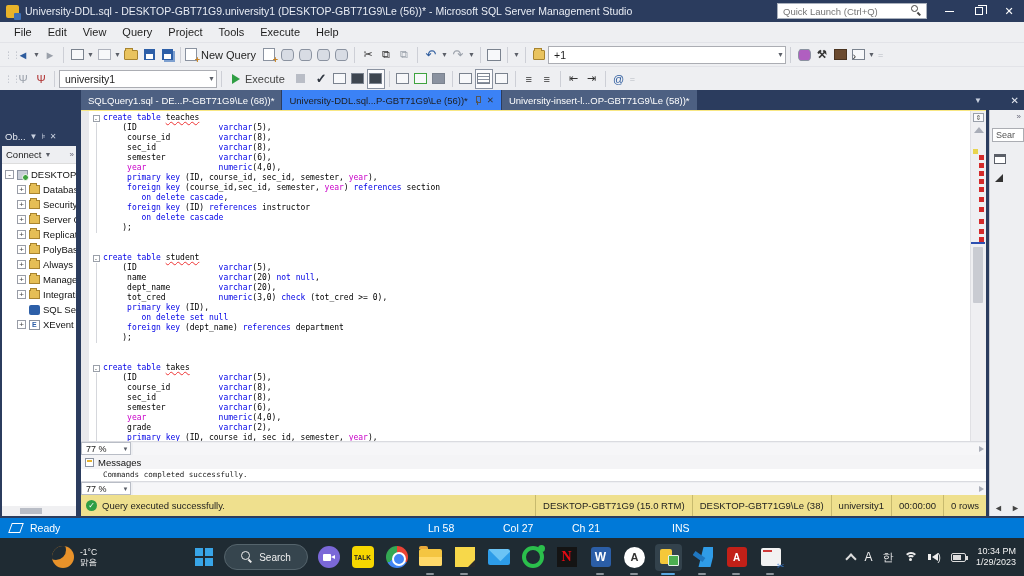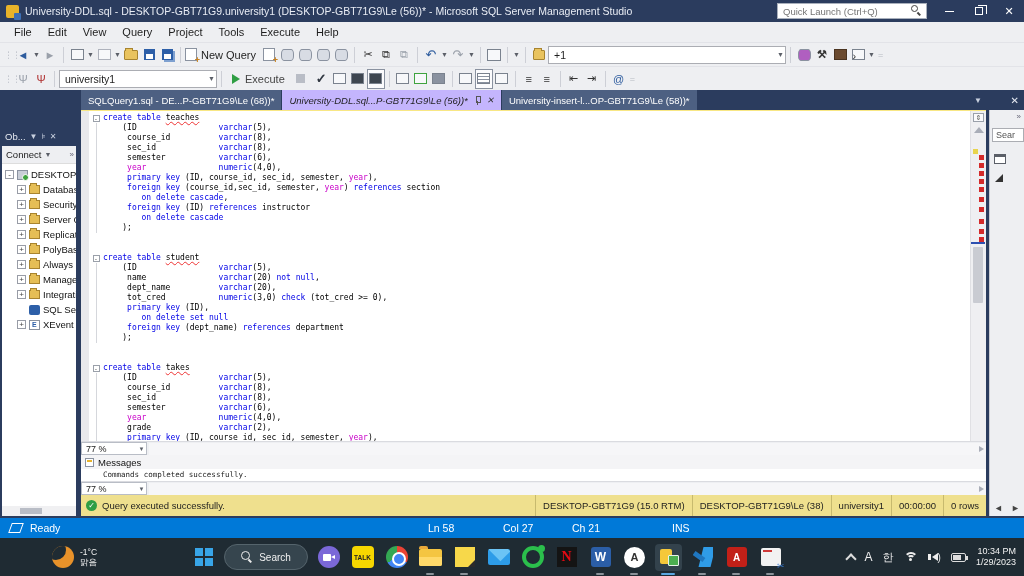--- a/index.html
+++ b/index.html
@@ -71,21 +71,21 @@
   .ti-xevent { background:#FFF; border:1px solid #8A92A0;}
   .ti-xevent::after{content:"E"; position:absolute; font-size:7px; color:#2D5FA8; left:2px; top:0px; font-weight:bold;}
   .sb-hscroll { height:10px; background:#F0F0F2; position:relative;}
   .sb-hscroll .thumb{ position:absolute; left:18px; top:2px; width:22px; height:6px; background:#B9BDC6;}
   .splitter { width:5px; background:#2B3C5E; flex:0 0 auto;}
 
   
   .main { flex:1 1 auto; display:flex; flex-direction:column; min-width:0;}
   .tabstrip { height:20px; display:flex; background:#2B3C5E; position:relative; flex:0 0 auto;}
   .tab { height:20px; display:flex; align-items:center; padding:8px 7px; font-size:9.5px; white-space:nowrap; color:#FFF; background:#4D6082; margin-right:1px; overflow:hidden;}
-  .tab.active { background:#c4b5fd; color:#1E1E1E;font-style:italic; }
+  .tab.active { background:#3b82f6; color:#1E1E1E; }
   .tab .pin { width:7px; height:9px; margin-left:6px; position:relative;}
   .tab .pin::before{content:""; position:absolute; left:2px; top:0; width:3px; height:5px; border:1px solid #555;}
   .tab .pin::after{content:""; position:absolute; left:3px; top:5px; width:1px; height:4px; background:#555;}
   .tab .closex { margin-left:6px; font-size:8.5px; color:#333;}
   .tabstrip .strip-dd { position:absolute; right:4px; top:6px; font-size:8px; color:#C9D1DF;}
 
   .editor-wrap { flex:1 1 auto; background:#FFF; display:flex; position:relative; min-height:0; border-top:1px solid #F8E784;}
   .gutter { width:8px; background:#E9E9EC; flex:0 0 auto;}
   .codearea { flex:1 1 auto; overflow:hidden; padding-top:2px; position:relative;}
   .cl { height:10px; display:flex; align-items:center; }
@@ -97,21 +97,21 @@
   .codetext .m { color:#C800C8; }
   .codetext .tn { color:#000; text-decoration:underline wavy #E33; text-decoration-thickness:1px; text-underline-offset:1px;}
   .vscroll { width:16px; background:#EFEFF2; flex:0 0 auto; position:relative; border-left:1px solid #E0E0E4;}
   .split-handle { position:absolute; top:2px; left:2px; width:11px; height:9px; border:1px solid #9AA0AA; background:#FAFAFC; font-size:7px; text-align:center; line-height:8px; color:#555;}
   .up-arr { position:absolute; top:16px; left:3px; width:0; height:0; border-left:5px solid transparent; border-right:5px solid transparent; border-bottom:6px solid #A9ADB8;}
   .vthumb { position:absolute; left:2px; width:10px; background:#C9CBD2; border-radius:1px;}
   .smark { position:absolute; width:5px; height:5px; }
   .smark.line { width:14px; height:2px; }
 
   .zoombar { height:14px; background:#EEEFF2; display:flex; align-items:center; flex:0 0 auto; border-top:1px solid #DADBE0;}
-  .zoom-combo { width:66px; height:13px; background:#FFF; border:1px solid #B9BDC6; font-size:9px; color:#222; display:flex; align-items:center; padding-left:4px;}
+  .zoom-combo { width:50px; height:13px; background:#FFF; border:1px solid #B9BDC6; font-size:9px; color:#222; display:flex; align-items:center; padding-left:4px;}
   .zoom-combo .dd{margin-left:auto; font-size:6px;}
   .htrack { flex:1 1 auto; height:12px; background:#F6F6F8; position:relative; margin-left:2px;}
   .htrack .rarr { position:absolute; right:2px; top:3px; width:0;height:0; border-top:3.5px solid transparent; border-bottom:3.5px solid transparent; border-left:5px solid #A9ADB8;}
 
   .msg-header { height:14px; background:#F4F4F6; display:flex; align-items:center; padding-left:4px; flex:0 0 auto;}
   .msg-tab-icon { width:9px; height:9px; background:#FFF; border:1px solid #8A92A0; position:relative; margin-right:4px;}
   .msg-tab-icon::after{content:""; position:absolute; left:1px; top:1px; width:5px; height:2px; background:#E8B32A;}
   .msg-label { font-size:9.5px; color:#111;}
   .msg-body { height:12px; background:#FFF; font-family:"DejaVu Sans Mono",monospace; font-size:7.5px; color:#222; padding-left:22px; flex:0 0 auto; line-height:12px;}
 

